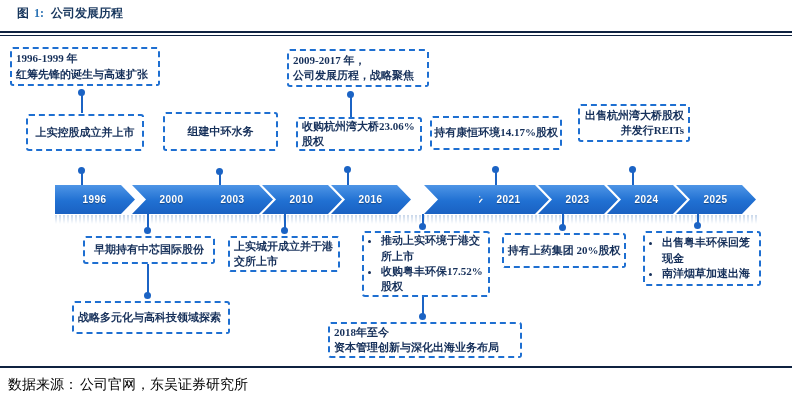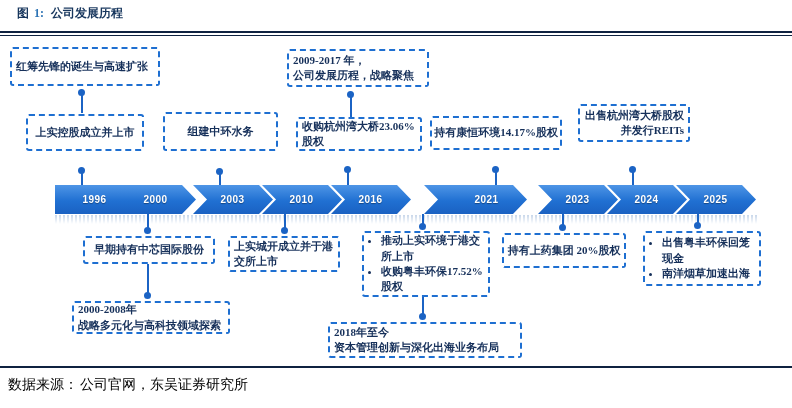--- a/index.html
+++ b/index.html
@@ -46,20 +46,21 @@
 </style>
 </head>
 <body>
 
 <div id="canvas">
 
   <div class="title"><span>图</span><span class="num">1:</span><span>公司发展历程</span></div>
   <div class="rule-top"></div>
 
   <div class="box" style="left:10px;top:47px;width:150px;height:39px;">
+    <div class="ln">1996-1999 年</div>
     <div class="ln">红筹先锋的诞生与高速扩张</div>
   </div>
   <div class="box center" style="left:26px;top:114px;width:118px;height:37px;">
     <div class="ln">上实控股成立并上市</div>
   </div>
   <div class="box center" style="left:163px;top:112px;width:115px;height:39px;">
     <div class="ln">组建中环水务</div>
   </div>
   <div class="box" style="left:287px;top:49px;width:142px;height:38px;">
     <div class="ln">2009-2017 年，</div>
@@ -80,36 +81,36 @@
   <div class="pin dt" style="left:78px;top:167px;height:19px;"></div>
   <div class="pin dt" style="left:216px;top:168px;height:18px;"></div>
   <div class="pin dt" style="left:347px;top:91px;height:26px;"></div>
   <div class="pin dt" style="left:344px;top:166px;height:20px;"></div>
   <div class="pin dt" style="left:492px;top:166px;height:20px;"></div>
   <div class="pin dt" style="left:629px;top:166px;height:20px;"></div>
 
   <div class="arrow first" style="left:55px;">
       <span>1996</span>
     </div>
-  <div class="arrow" style="left:116px;">
+  <div class="arrow" style="left:132px;">
       <span>2000</span>
     </div>
   <div class="arrow" style="left:193px;">
       <span>2003</span>
     </div>
   <div class="arrow" style="left:262px;">
       <span>2010</span>
     </div>
   <div class="arrow" style="left:331px;">
       <span>2016</span>
     </div>
   <div class="arrow" style="left:424px;justify-content:flex-end;">
       <span>2018</span>
     </div>
-  <div class="arrow" style="left:447px;">
+  <div class="arrow" style="left:469px;">
       <span>2021</span>
     </div>
   <div class="arrow" style="left:538px;">
       <span>2023</span>
     </div>
   <div class="arrow" style="left:607px;">
       <span>2024</span>
     </div>
   <div class="arrow" style="left:676px;">
       <span>2025</span>
@@ -121,21 +122,20 @@
   <div class="pin db" style="left:281px;top:214px;height:20px;"></div>
   <div class="pin db" style="left:419px;top:214px;height:16px;"></div>
   <div class="pin db" style="left:419px;top:297px;height:23px;"></div>
   <div class="pin db" style="left:559px;top:214px;height:17px;"></div>
   <div class="pin db" style="left:694px;top:214px;height:15px;"></div>
 
   <div class="box center" style="left:83px;top:236px;width:132px;height:28px;">
     <div class="ln">早期持有中芯国际股份</div>
   </div>
   <div class="box" style="left:72px;top:301px;width:158px;height:33px;">
-    <div class="ln">2000-2008年</div>
     <div class="ln">战略多元化与高科技领域探索</div>
   </div>
   <div class="box" style="left:228px;top:236px;width:112px;height:36px;">
     <div>上实城开成立并于港交所上市</div>
   </div>
   <div class="box" style="left:362px;top:231px;width:128px;height:66px;">
     <ul>
       <li>推动上实环境于港交所上市</li>
       <li>收购粤丰环保17.52%股权</li>
     </ul>

